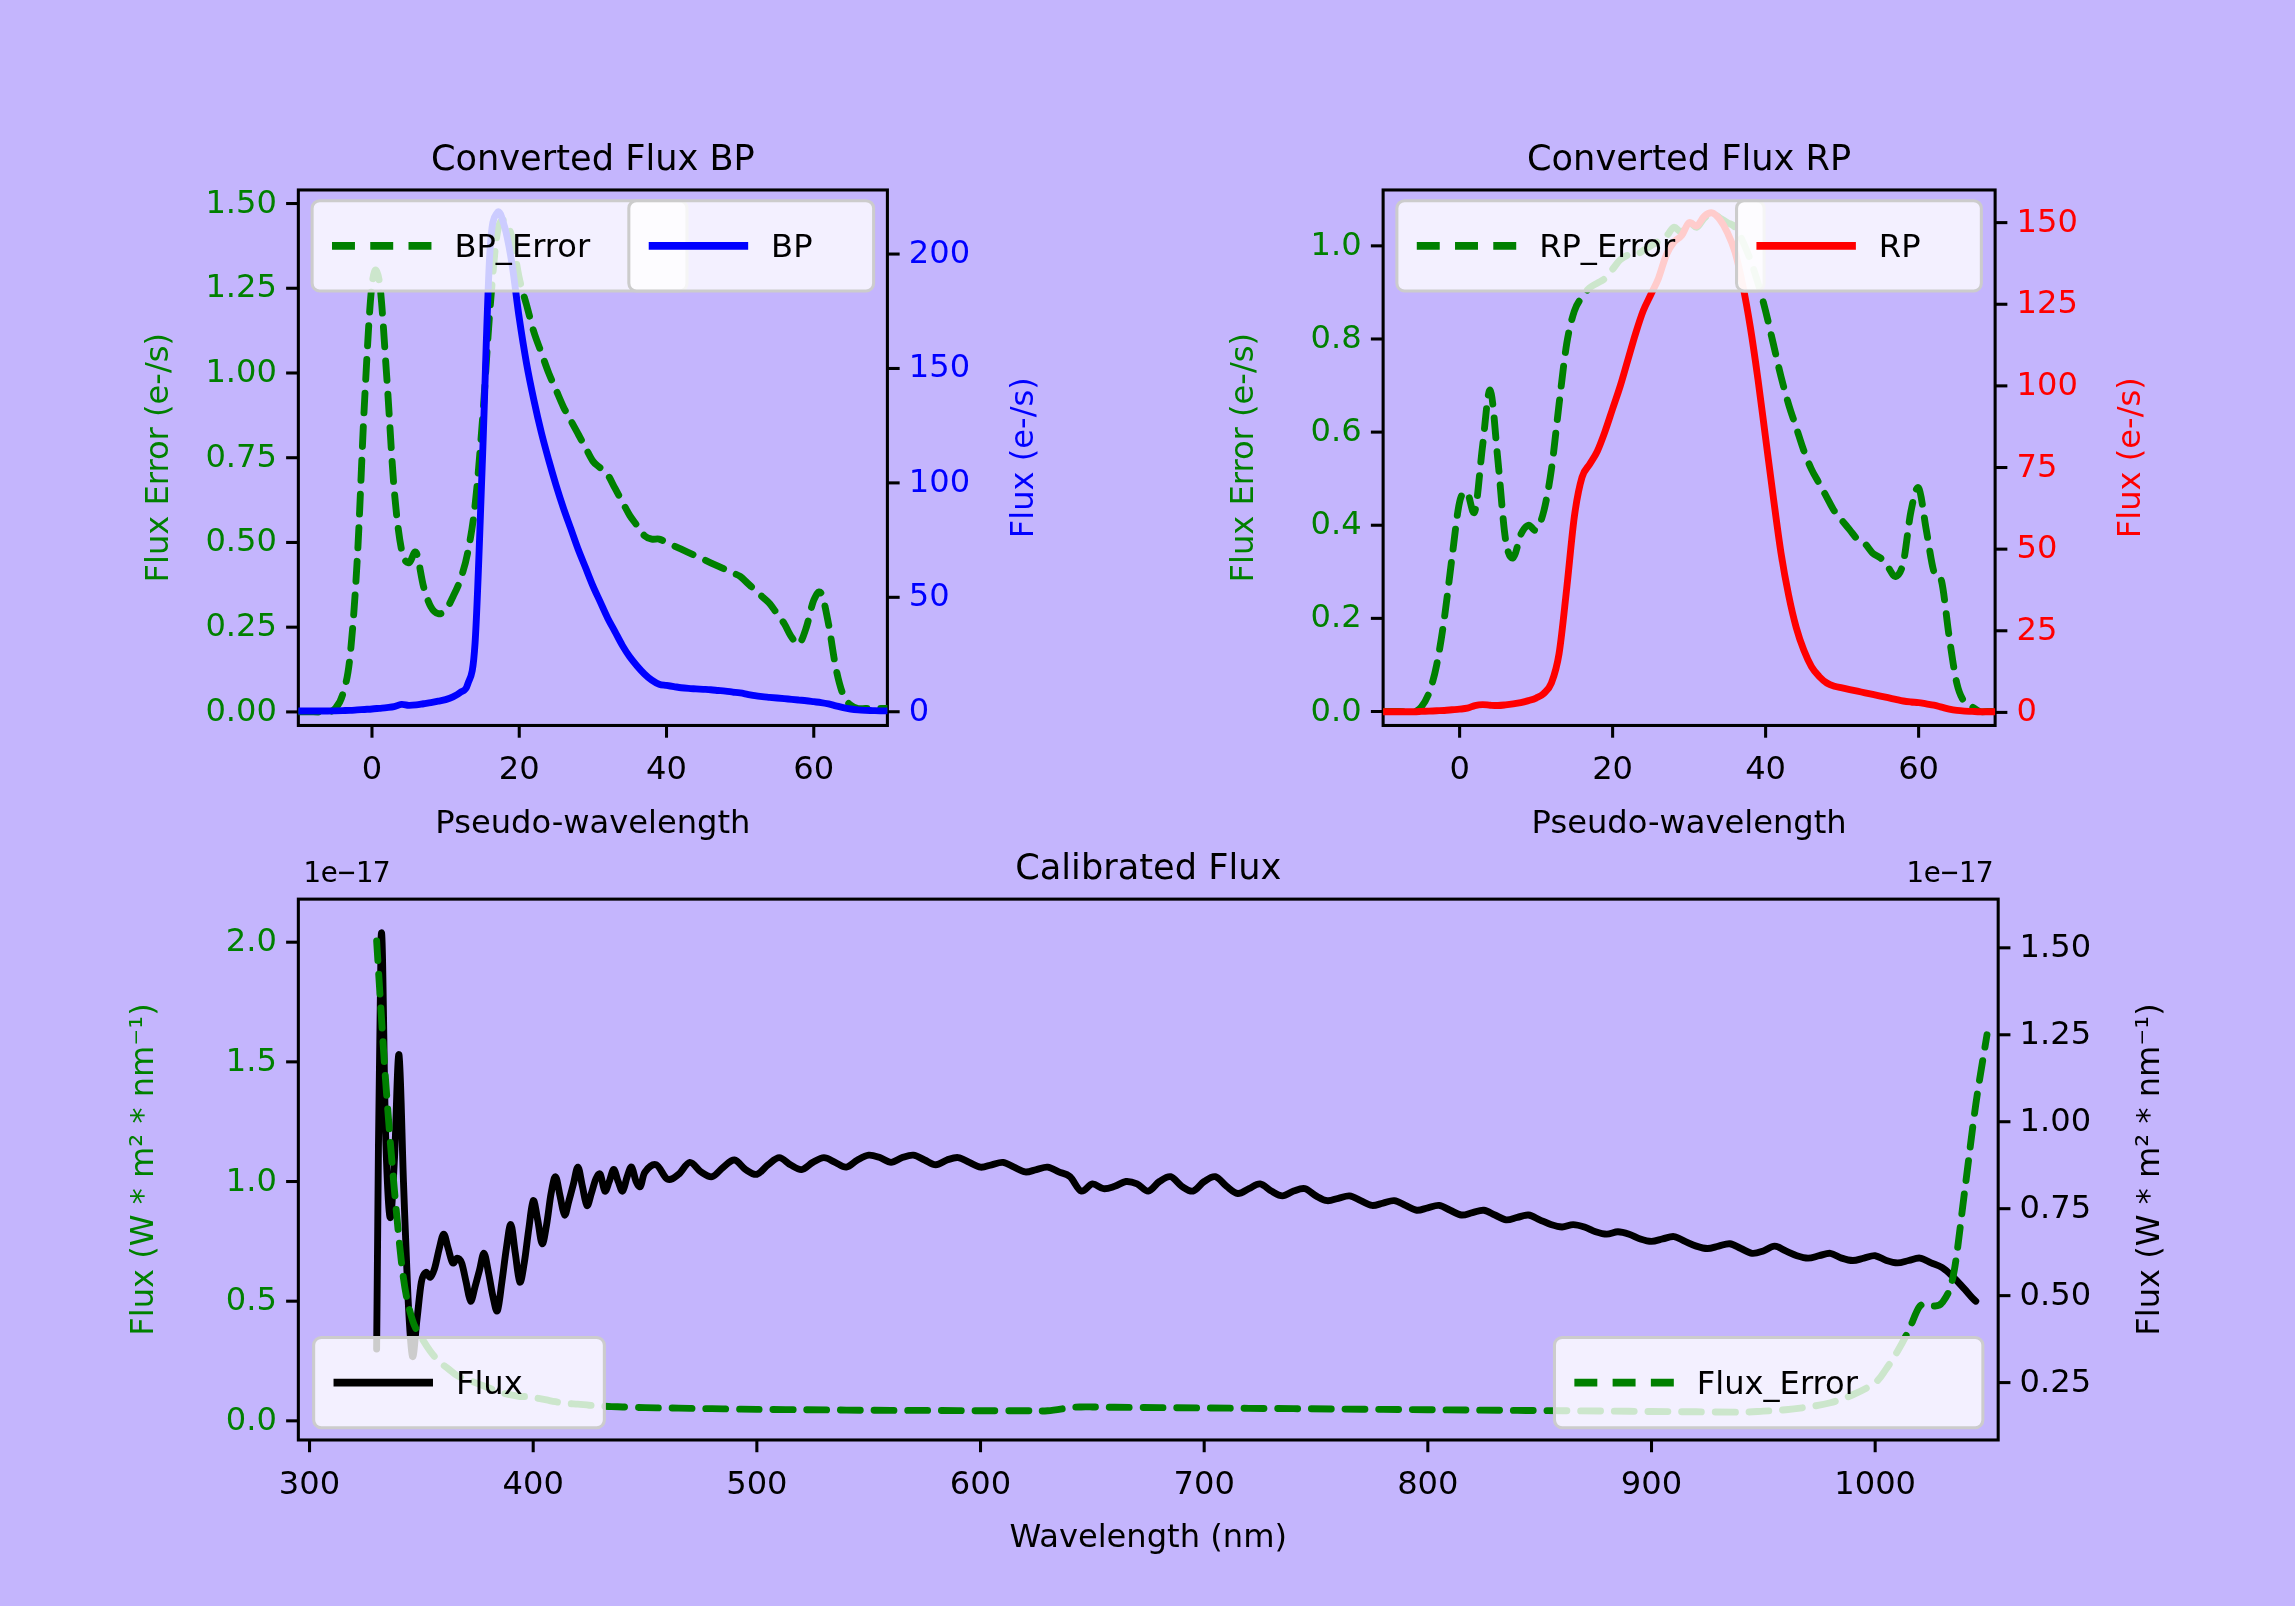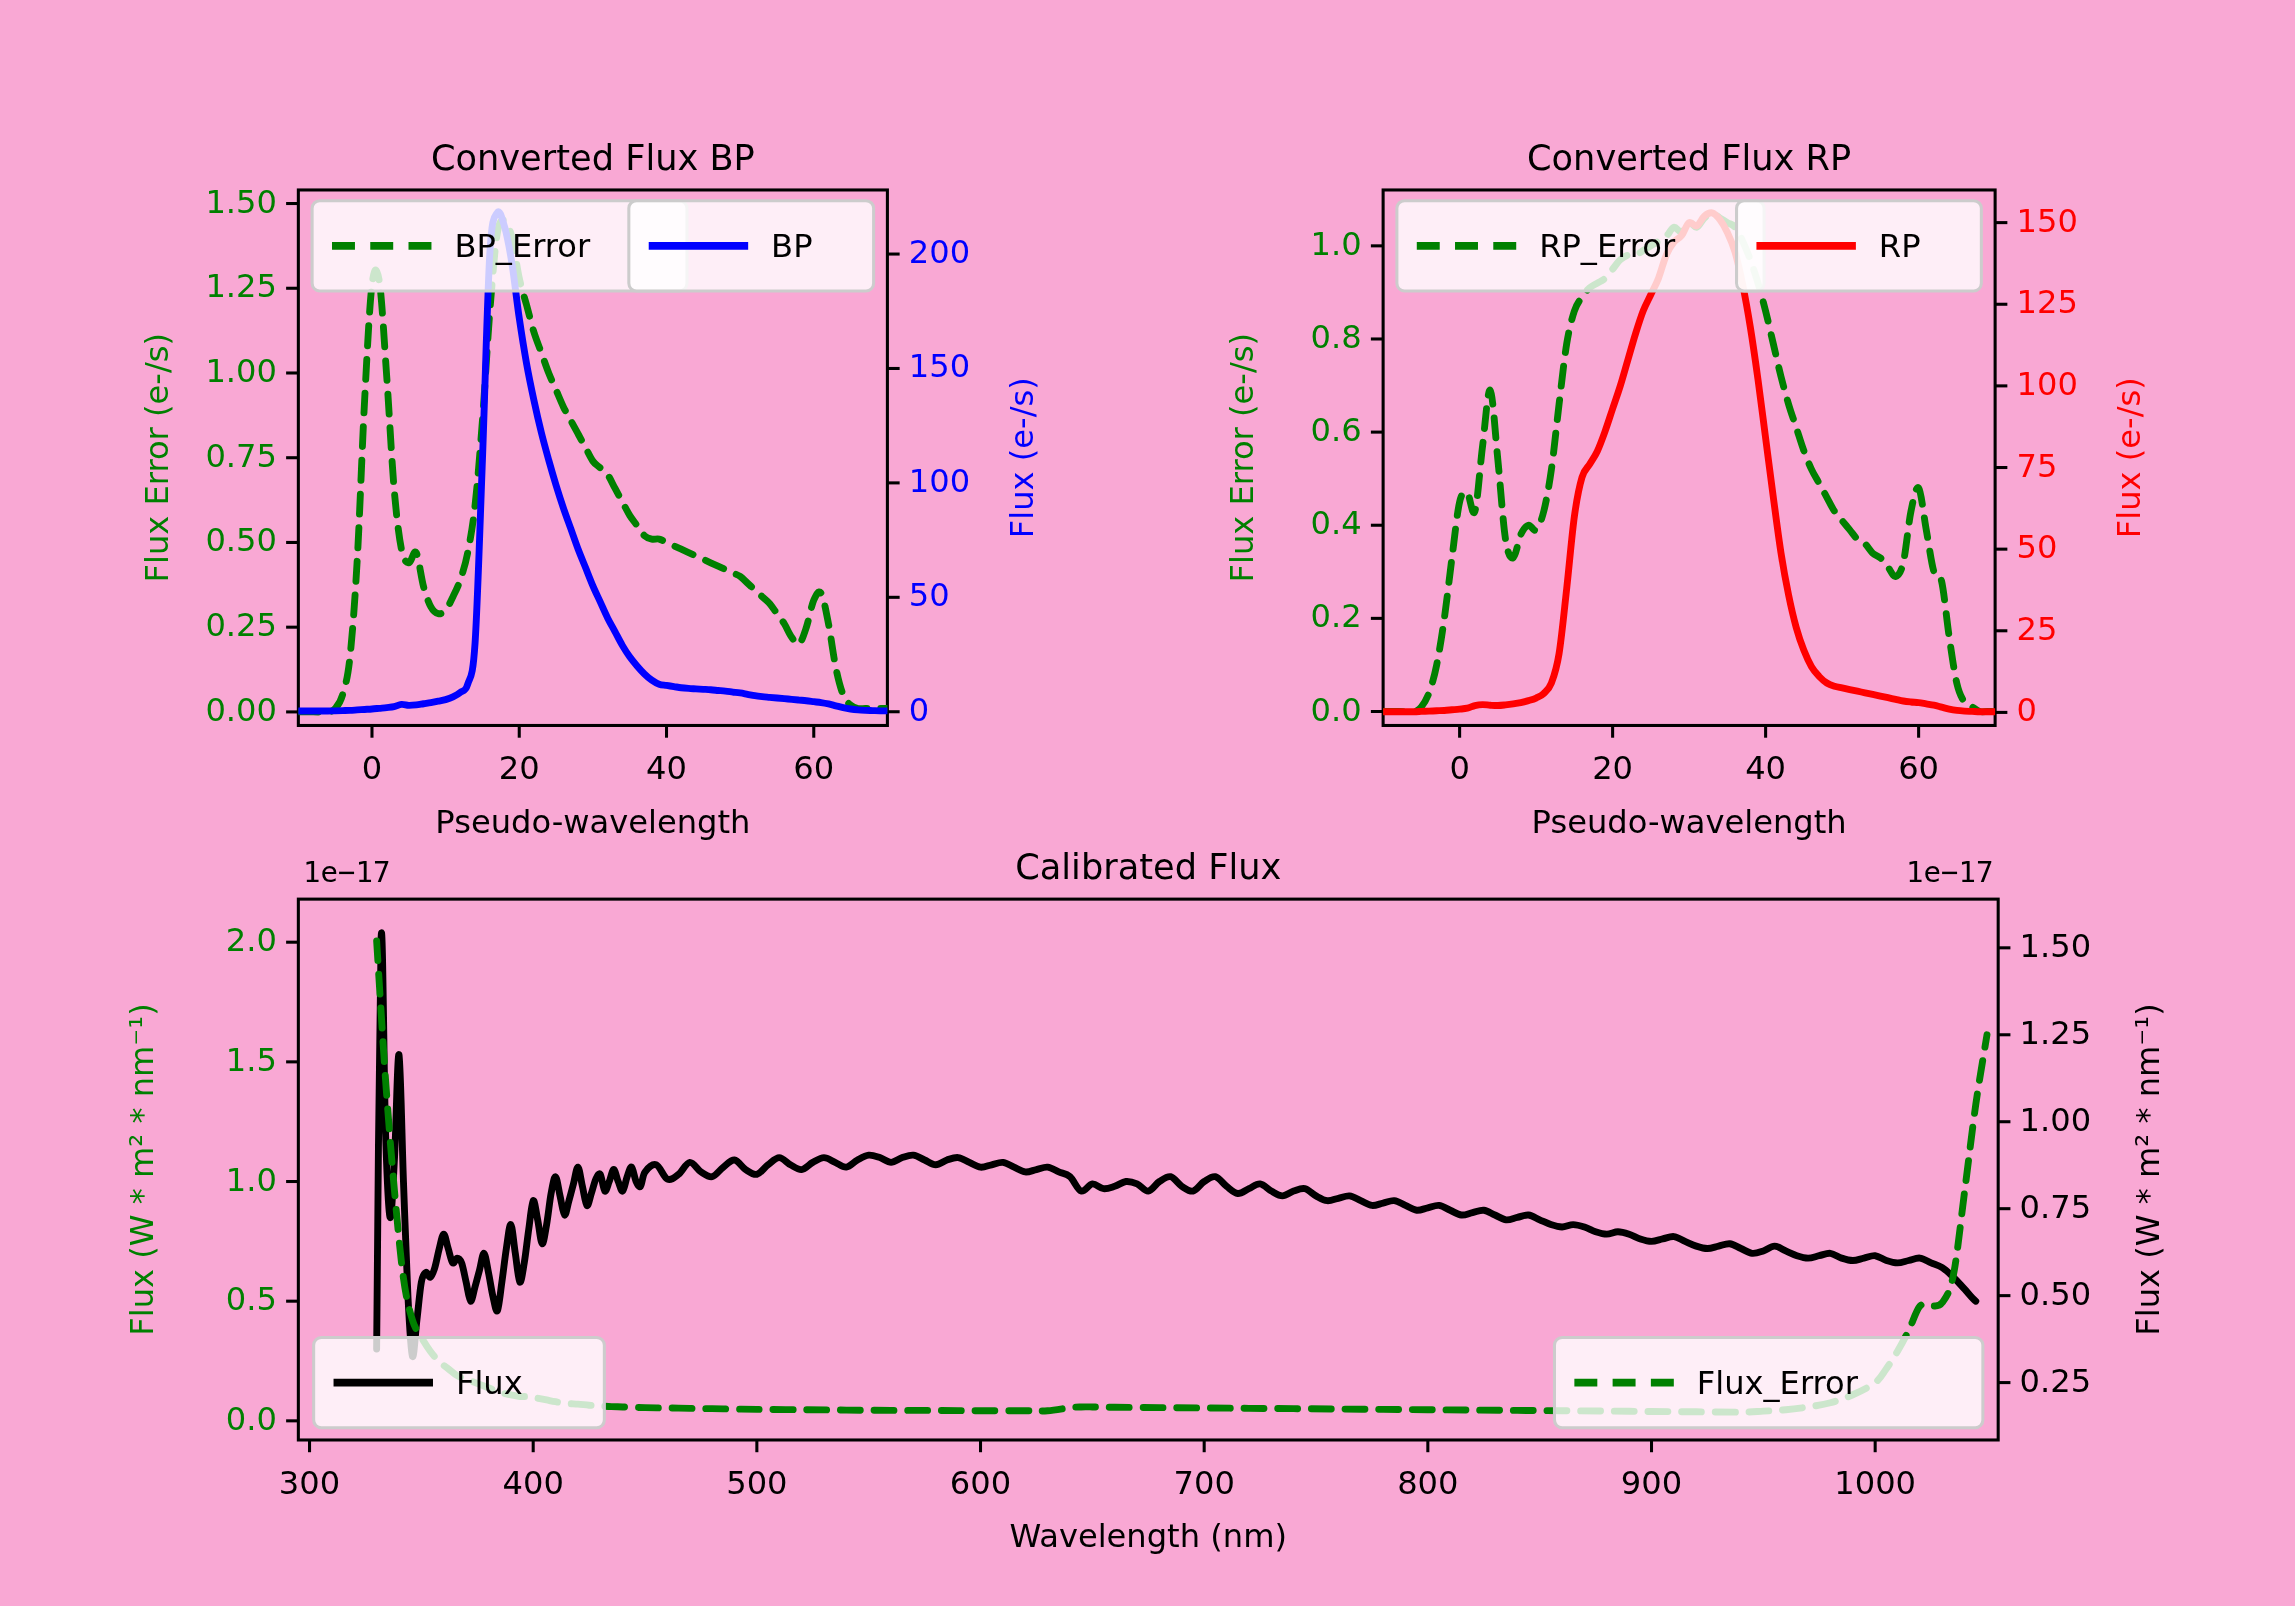--- a/index.html
+++ b/index.html
@@ -1,18 +1,18 @@
 <!DOCTYPE html>
 <html style="font-size:12.2px"><head>
 <meta charset="utf-8">
 <style>
   html,body{margin:0;padding:0;background:#ffffff;}
   body{width:2295px;height:1607px;position:relative;
        font-family:"DejaVu Sans","Liberation Sans",sans-serif;}
-  .figure{position:absolute;left:0;top:0;width:2295px;height:1607px;background:#f9a8d4;}
+  .figure{position:absolute;left:0;top:0;width:2295px;height:1607px;background:#c4b5fd;}
   svg{display:block;}
   text{font-family:"DejaVu Sans","Liberation Sans",sans-serif;}
   .title{font-size:46px;fill:#000;text-anchor:middle;}
   .tick{font-size:42px;}
   .tick.k{fill:#000;}
   .axlab{font-size:42px;}
   .axlab.k{fill:#000;}
   .offs{font-size:38px;fill:#000;font-family:"DejaVu Sans Mono","Liberation Mono",monospace;}
   .spine{fill:none;stroke:#000;stroke-width:4;}
   .tickline{stroke:#000;stroke-width:4;}

